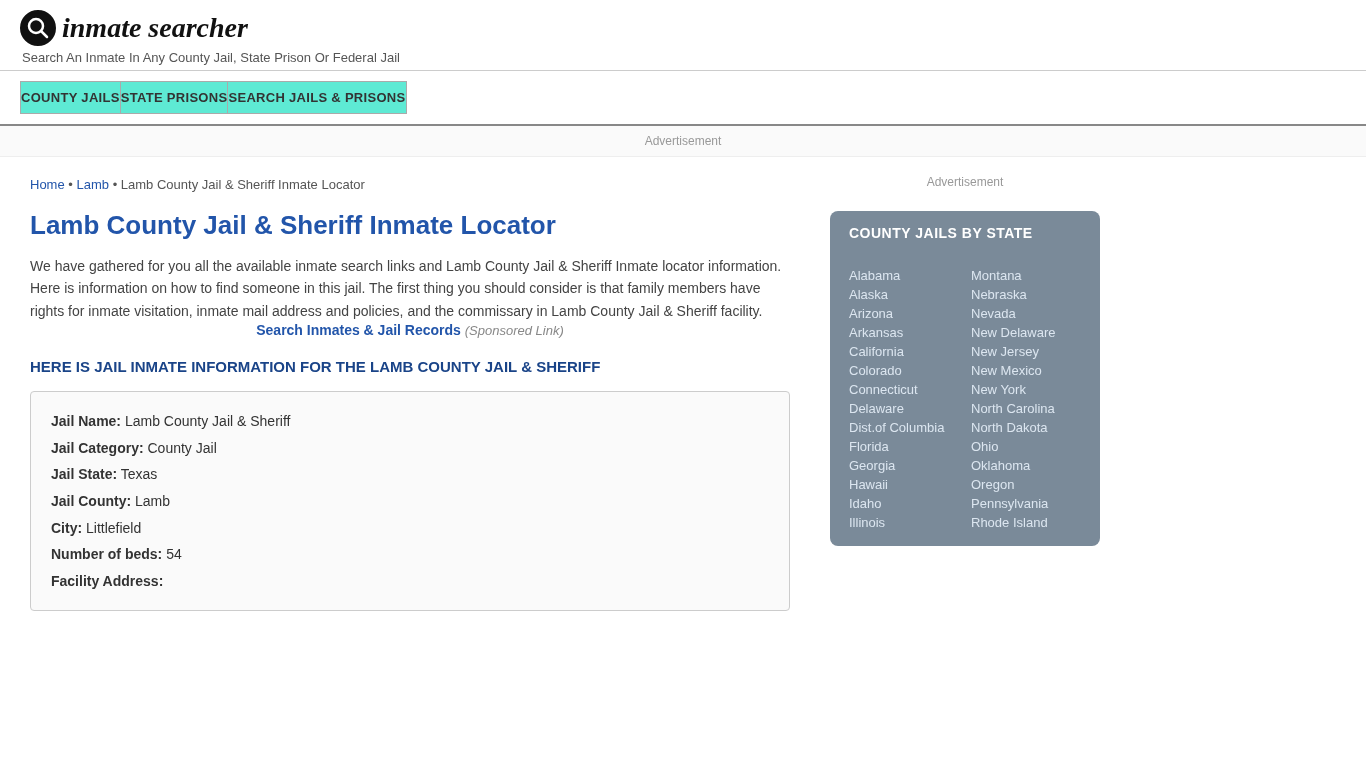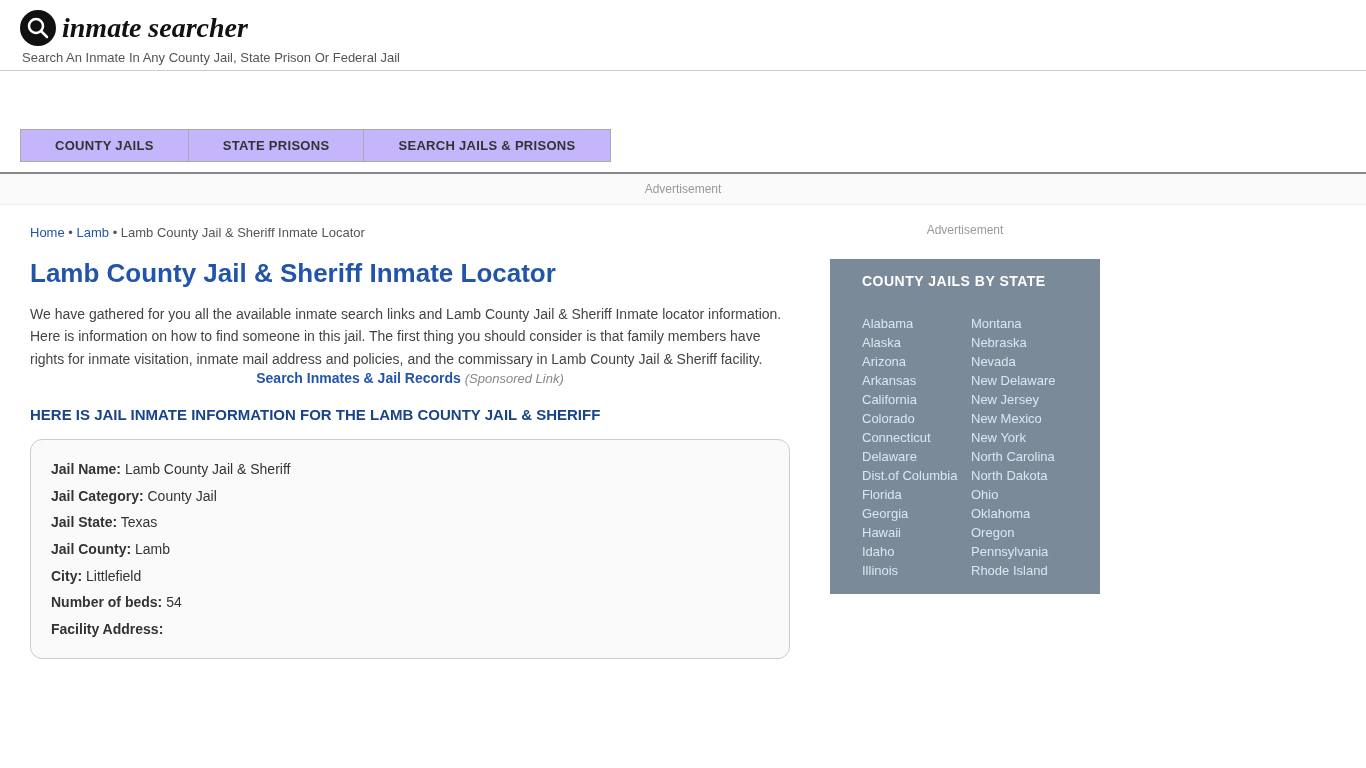--- a/index.html
+++ b/index.html
@@ -8,21 +8,21 @@
     
     #header { padding: 10px 20px 5px 20px; border-bottom: 1px solid #ccc; }
     #logo-area { display: flex; align-items: center; gap: 6px; margin-bottom: 4px; }
     #logo-icon { width: 36px; height: 36px; border-radius: 50%; background: #111; border: 3px solid #111; display: flex; align-items: center; justify-content: center; color: #fff; font-size: 16px; font-weight: bold; flex-shrink: 0; }
     #logo-text { font-size: 28px; font-weight: bold; color: #111; font-style: italic; font-family: Georgia, serif; }
     #logo-text span { color: #111; }
     #tagline { font-size: 13px; color: #555; margin-left: 2px; }
 
     
     #nav { display: flex; gap: 0; padding: 10px 20px; border-bottom: 2px solid #888; }
-    .nav-btn { padding: 8px 34px; border: 1px solid #aaa; background: #c4b5fd; font-size: 13px; font-weight: bold; color: #333; cursor: pointer; text-transform: uppercase; letter-spacing: 0.3px; margin-top: 48px; }
+    .nav-btn { padding: 8px 0; border: 1px solid #aaa; background: #5eead4; font-size: 13px; font-weight: bold; color: #333; cursor: pointer; text-transform: uppercase; letter-spacing: 0.3px; }
     .nav-btn:not(:last-child) { border-right: none; }
 
     
     #ad-bar { text-align: center; padding: 8px; font-size: 12px; color: #999; background: #fafafa; border-bottom: 1px solid #eee; }
 
     
     #main-layout { display: flex; padding: 0; }
     #content { flex: 1; max-width: 820px; padding: 20px 30px; }
     #sidebar { width: 300px; flex-shrink: 0; padding: 10px 20px 10px 10px; }
 
@@ -38,28 +38,28 @@
 
     
     #sponsored { text-align: center; margin-bottom: 20px; }
     #sponsored a { color: #2255aa; text-decoration: none; font-weight: bold; font-size: 14px; }
     #sponsored .sponsored-label { color: #888; font-style: italic; font-size: 13px; }
 
     
     #section-heading { color: #1a4488; font-size: 15px; font-weight: bold; text-transform: uppercase; margin-bottom: 16px; }
 
     
-    #info-box { border: 1px solid #ccc; background: #fafafa; padding: 16px 20px; border-radius: 12px; font-size: 14px; line-height: 1.9; }
+    #info-box { border: 1px solid #ccc; background: #fafafa; padding: 16px 20px; border-radius: 4px; font-size: 14px; line-height: 1.9; }
     #info-box .field { display: block; }
     #info-box .field-label { font-weight: bold; }
     #info-box .field-value { font-weight: normal; color: #333; }
 
     
     #sidebar-ad { text-align: center; font-size: 12px; color: #999; margin-bottom: 14px; padding: 8px; }
-    #county-jails-box { background: #7a8a99; padding: 14px 32px; border-radius: 0; }
+    #county-jails-box { background: #7a8a99; padding: 14px 19px; border-radius: 8px; }
     #county-jails-box h3 { color: #fff; font-size: 14px; font-weight: bold; text-transform: uppercase; margin-bottom: 12px; letter-spacing: 0.5px; }
     #state-columns { display: grid; grid-template-columns: 1fr 1fr; gap: 2px 12px; margin-top: 25px; }
     .state-link { color: #dce6f0; font-size: 13px; cursor: pointer; padding: 2px 0; display: block; text-decoration: none; }
   </style>
 </head>
 <body>
 
 <div id="header">
   <div id="logo-area">
     <div id="logo-icon">

